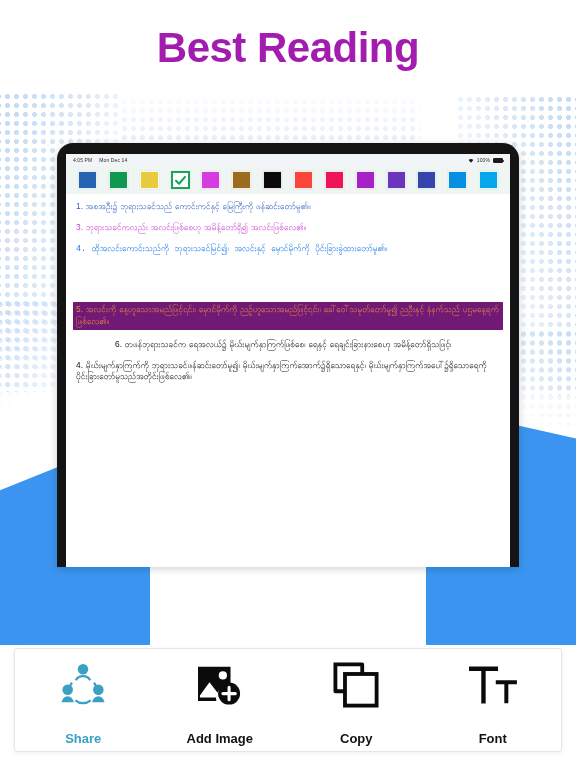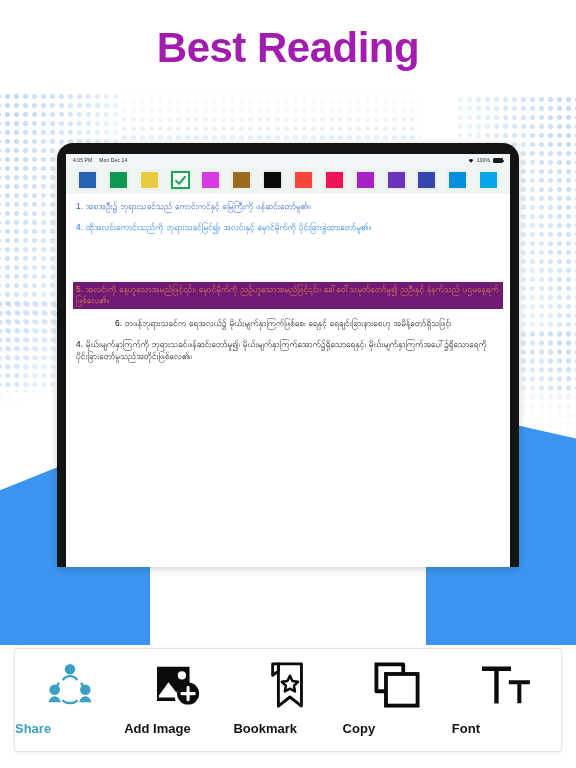--- a/index.html
+++ b/index.html
@@ -142,21 +142,21 @@
     position:absolute; left:14px; top:648px; width:548px; height:104px;
     background:#ffffff;
     border:1px solid #e2e6ea;
     border-radius:4px;
     box-shadow:0 1px 4px rgba(0,0,0,.07);
     display:flex; align-items:flex-start; justify-content:space-around;
     padding-top:11px;
   }
   .tool {
     flex:1 1 0;
-    display:flex; flex-direction:column; gap:11px;
+    display:flex; flex-direction:column; align-items:center; gap:21px;
     cursor:pointer;
   }
   .tool .glyph { height:50px; display:flex; align-items:center; justify-content:center; }
   .tool .glyph svg { display:block; }
   .tool .caption { font-size:13px; font-weight:bold; color:#121212; }
   .tool.active .caption { color:#3aa0c4; }
 </style>
 </head>
 <body>
 
@@ -236,21 +236,22 @@
           <div class="swatch-wrap">
             <div class="swatch" style="background: rgb(6, 143, 224);"></div>
           </div>
           <div class="swatch-wrap">
             <div class="swatch" style="background: rgb(5, 166, 234);"></div>
           </div>
         </div>
 
       <div class="reader" id="reader">
           <div class="verse" style="color: rgb(47, 94, 196);">1. အစအဦး၌ ဘုရားသခင်သည် ကောင်းကင်နှင့် မြေကြီးကို ဖန်ဆင်းတော်မူ၏။</div>
-          <div class="verse" style="color: rgb(27, 122, 232);">4. ထိုအလင်းကောင်းသည်ကို ဘုရားသခင်မြင်၍၊ အလင်းနှင့် မှောင်မိုက်ကို ပိုင်းခြားခွဲထားတော်မူ၏။</div>
+          <div class="verse" style="color: rgb(201, 63, 212);">3. ဘုရားသခင်ကလည်း အလင်းဖြစ်စေဟု အမိန့်တော်ရှိ၍ အလင်းဖြစ်လေ၏။</div>
+          <div class="verse" style="color: rgb(27, 122, 232); font-family: Liberation Mono, monospace;">4. ထိုအလင်းကောင်းသည်ကို ဘုရားသခင်မြင်၍၊ အလင်းနှင့် မှောင်မိုက်ကို ပိုင်းခြားခွဲထားတော်မူ၏။</div>
           <div class="verse hl" style="color: rgb(232, 133, 74); background: #701a75; margin-top: 48px;">5. အလင်းကို နေ့ဟူသောအမည်ဖြင့်၎င်း၊ မှောင်မိုက်ကို ညဉ့်ဟူသောအမည်ဖြင့်၎င်း၊ ခေါ်ဝေါ်သမုတ်တော်မူ၍ ညဦးနှင့် နံနက်သည် ပဌမနေ့ရက်ဖြစ်လေ၏။</div>
           <div class="verse" style="color: rgb(17, 17, 17); margin-left: 39px;">6. တဖန်ဘုရားသခင်က ရေအလယ်၌ မိုဃ်းမျက်နှာကြက်ဖြစ်စေ၊ ရေနှင့် ရေချင်းခြားနားစေဟု အမိန့်တော်ရှိသဖြင့်၊</div>
           <div class="verse" style="color: rgb(17, 17, 17);">4. မိုဃ်းမျက်နှာကြက်ကို ဘုရားသခင်ဖန်ဆင်းတော်မူ၍၊ မိုဃ်းမျက်နှာကြက်အောက်၌ရှိသောရေနှင့်၊ မိုဃ်းမျက်နှာကြက်အပေါ်၌ရှိသောရေကို ပိုင်းခြားတော်မူသည်အတိုင်းဖြစ်လေ၏။</div>
         </div>
 
     </div>
   </div>
 
   <div class="toolbar" id="toolbar">
       <div class="tool active">
@@ -276,30 +277,20 @@
       <circle cx="28" cy="13" r="4.3" fill="#ffffff"></circle>
       <path d="M4 34 14 20l9 12 4-4 5 6v2H4Z" fill="#ffffff"></path>
       <circle cx="34.5" cy="32" r="11.5" fill="#0b0b0b"></circle>
       <path d="M34.5 25.5v13M28 32h13" stroke="#ffffff" stroke-width="3.2" stroke-linecap="round"></path>
     </svg>
         </div>
         <div class="caption">Add Image</div>
       </div>
       <div class="tool">
         <div class="glyph">
-          <svg width="42" height="48" viewBox="0 0 42 50">
-      <path d="M11 3h24v44l-12-9.5L11 47Z" fill="none" stroke="#0b0b0b" stroke-width="3" stroke-linejoin="round"></path>
-      <path d="M11 3H5v12l6-4.5Z" fill="none" stroke="#0b0b0b" stroke-width="3" stroke-linejoin="round"></path>
-      <path d="m23 15.5 2.6 5.4 5.9.8-4.3 4.1 1.1 5.9-5.3-2.9-5.3 2.9 1.1-5.9-4.3-4.1 5.9-.8Z" fill="none" stroke="#0b0b0b" stroke-width="2.6" stroke-linejoin="round"></path>
-    </svg>
-        </div>
-        <div class="caption">Bookmark</div>
-      </div>
-      <div class="tool">
-        <div class="glyph">
           <svg width="46" height="46" viewBox="0 0 48 48">
       <path d="M2.5 2.5h28v8M2.5 2.5v28h8" fill="none" stroke="#0b0b0b" stroke-width="4" stroke-linejoin="round" stroke-linecap="square"></path>
       <rect x="12.5" y="12.5" width="33" height="33" fill="none" stroke="#0b0b0b" stroke-width="4"></rect>
     </svg>
         </div>
         <div class="caption">Copy</div>
       </div>
       <div class="tool">
         <div class="glyph">
           <svg width="48" height="40" viewBox="0 0 50 42">

